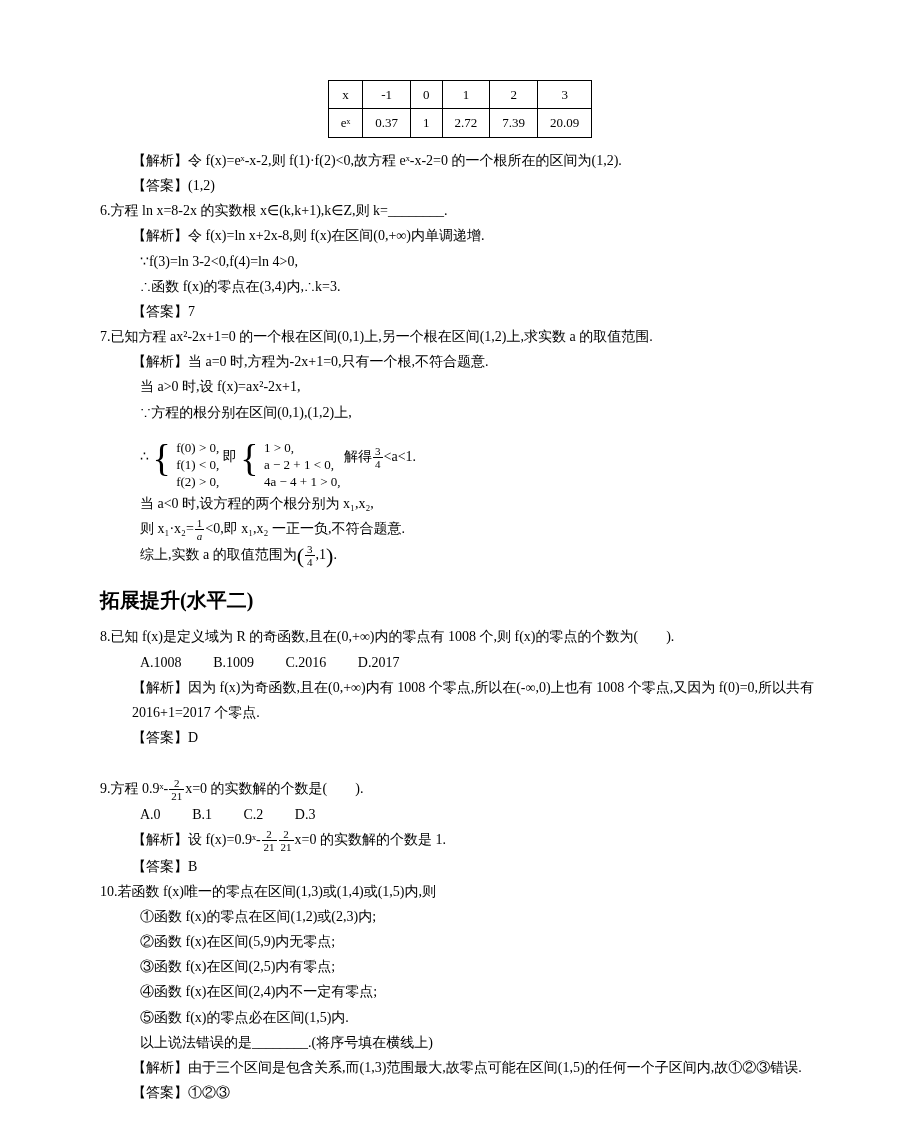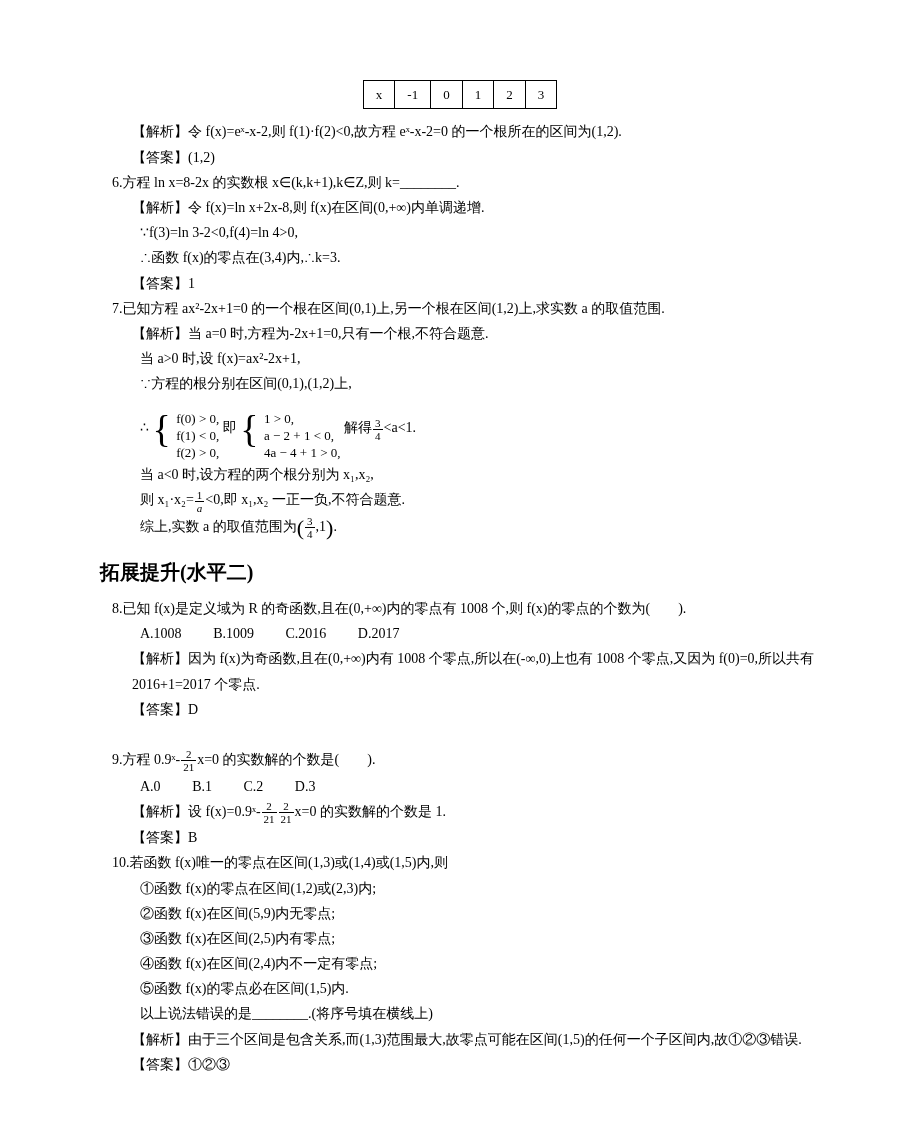--- a/index.html
+++ b/index.html
@@ -18,21 +18,21 @@
     margin: 0 auto 10px auto;
   }
   table.data-table td {
     border: 1px solid #000;
     padding: 2px 12px;
     text-align: center;
     font-size: 13px;
   }
   .indent1 { margin-left: 32px; }
   .indent2 { margin-left: 40px; }
-  .q-line { margin-left: 12px; }
+  .q-line { margin-left: 0; }
   .italic { font-style: italic; }
   .heading {
     text-align: left;
     font-size: 20px;
     font-weight: bold;
     margin: 14px 0 6px 0;
   }
   .frac {
     display: inline-block;
     vertical-align: middle;
@@ -67,31 +67,39 @@
 <table class="data-table">
   <tbody>
       <tr>
     <td>x</td>
     <td>-1</td>
     <td>0</td>
     <td>1</td>
     <td>2</td>
     <td>3</td>
   </tr>
+  <tr>
+    <td>eˣ</td>
+    <td>0.37</td>
+    <td>1</td>
+    <td>2.72</td>
+    <td>7.39</td>
+    <td>20.09</td>
+  </tr>
 </tbody>
   </table>
 
 <div class="indent1">【解析】令 f(x)=eˣ-x-2,则 f(1)·f(2)&lt;0,故方程 eˣ-x-2=0 的一个根所在的区间为(1,2).</div>
 <div class="indent1">【答案】(1,2)</div>
 
 <div class="q-line">6.方程 ln x=8-2x 的实数根 x∈(k,k+1),k∈Z,则 k=________.</div>
 <div class="indent1">【解析】令 f(x)=ln x+2x-8,则 f(x)在区间(0,+∞)内单调递增.</div>
 <div class="indent2">∵f(3)=ln 3-2&lt;0,f(4)=ln 4&gt;0,</div>
 <div class="indent2">∴函数 f(x)的零点在(3,4)内,∴k=3.</div>
-<div class="indent1">【答案】1</div>
+<div class="indent1">【答案】7</div>
 
 <div class="q-line">7.已知方程 ax²-2x+1=0 的一个根在区间(0,1)上,另一个根在区间(1,2)上,求实数 a 的取值范围.</div>
 <div class="indent1">【解析】当 a=0 时,方程为-2x+1=0,只有一个根,不符合题意.</div>
 <div class="indent2">当 a&gt;0 时,设 f(x)=ax²-2x+1,</div>
 <div class="indent2">∵方程的根分别在区间(0,1),(1,2)上,</div>
 
 <div class="indent2">
   <span>∴</span>
   <span class="brace-left">{</span>
   <span class="brace-block">

